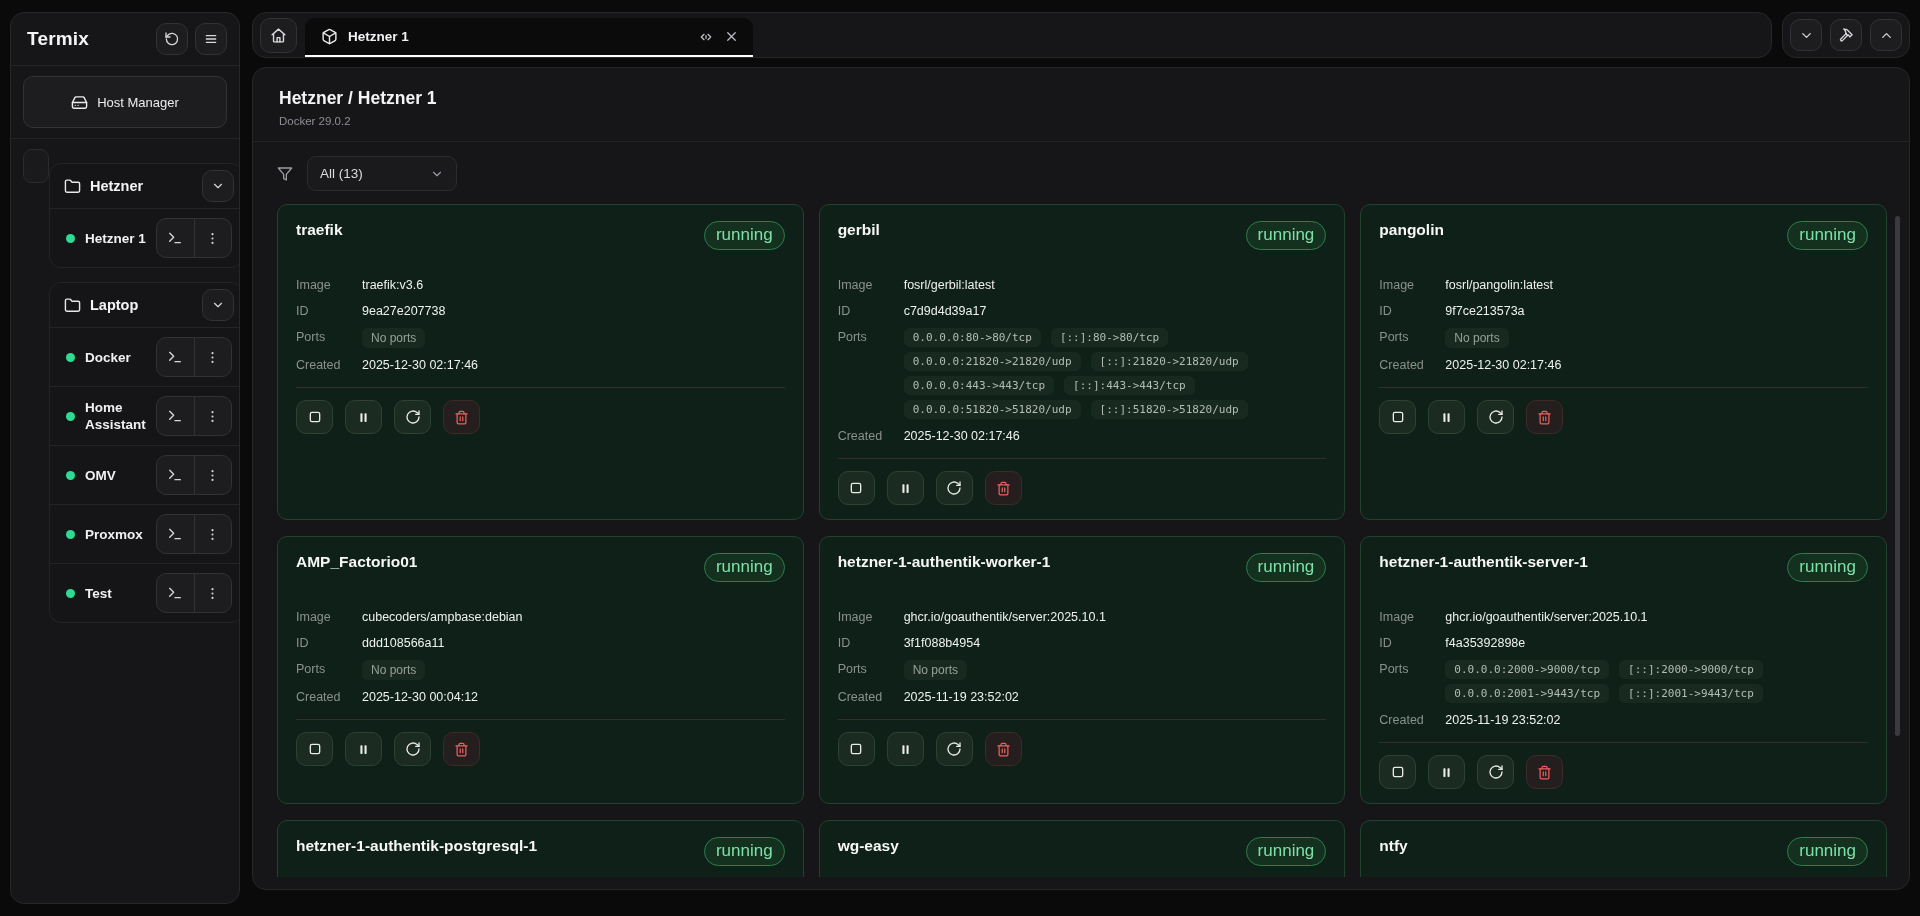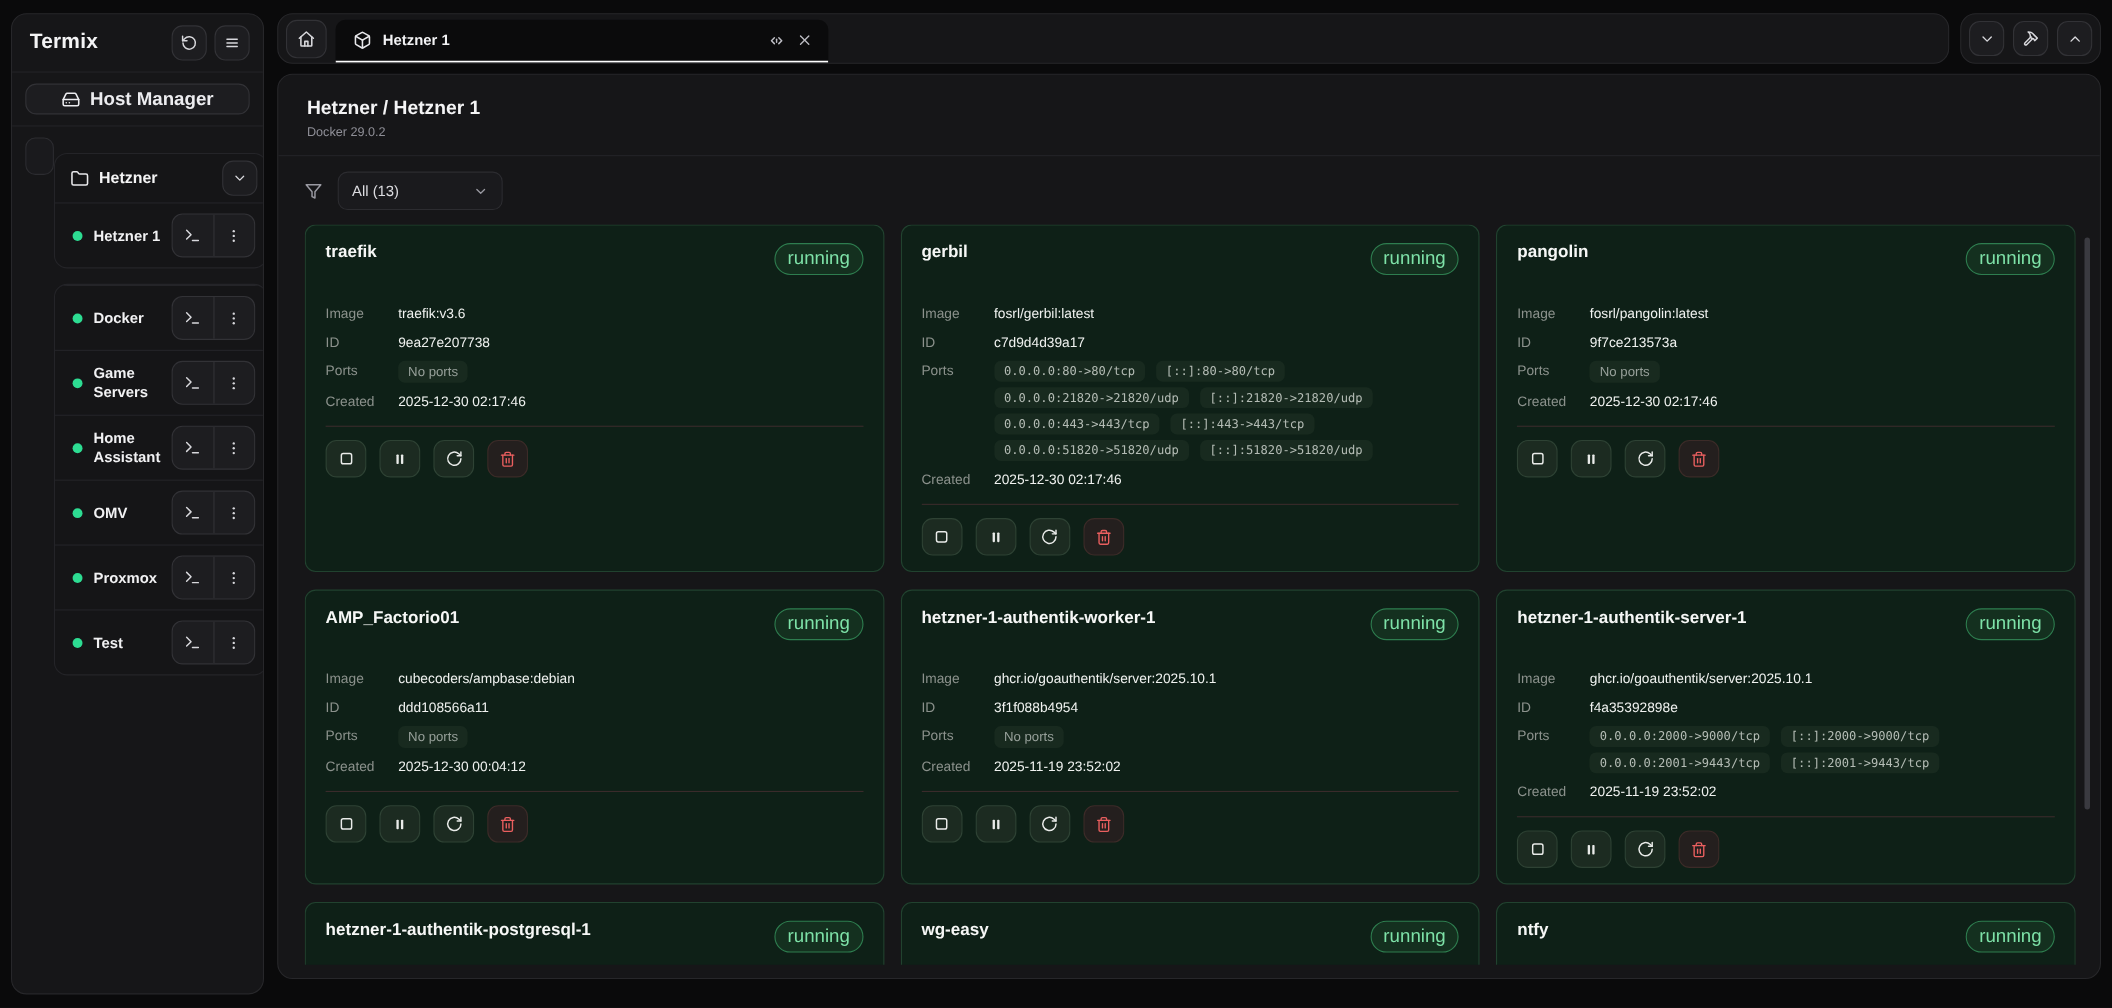--- a/index.html
+++ b/index.html
@@ -17,21 +17,21 @@
   button { font-family:inherit; cursor:pointer; }
 
   
   .sidebar { width:230px; flex:none; display:flex; flex-direction:column; overflow:hidden; }
   .sb-header { display:flex; align-items:center; justify-content:space-between; padding:10px 12px 10px 16px; border-bottom:1px solid #232327; }
   .sb-title { font-size:19px; font-weight:800; letter-spacing:.2px; }
   .sb-header-btns { display:flex; gap:7px; }
   .btn { display:flex; align-items:center; justify-content:center; background:#1d1d20; border:1px solid #323236; border-radius:10px; color:#d8d8dc; }
   .btn.sq { width:32px; height:32px; }
   .sb-hm-wrap { padding:10px 12px; border-bottom:1px solid #232327; }
-  .hm-btn { width:100%; height:28px; gap:9px; font-size:17px; font-weight:700; color:#ececef; }
+  .hm-btn { width:100%; height:52px; gap:9px; font-size:13px; font-weight:400; color:#ececef; }
   .sb-body { flex:1; display:flex; flex-direction:row; padding:10px 12px 0; overflow:hidden; }
   .sb-search { width:100%; height:34px; background:#1a1a1d; border:1px solid #2c2c30; border-radius:9px; color:#e4e4e7; font-size:13px; padding:0 12px; outline:none; font-family:inherit; }
   .sb-search::placeholder { color:#84848c; }
   .groups { margin-top:14px; display:flex; flex-direction:column; gap:14px; }
   .group { border:1px solid #242428; border-radius:12px; overflow:hidden; background:#151517; }
   .group-header { display:flex; align-items:center; gap:9px; padding:6px 8px 6px 14px; min-height:43px; }
   .group-header .gname { font-size:14.5px; font-weight:700; flex:1; }
   .group-header .icon { color:#e8e8eb; }
   .group-hosts .host-row { border-top:1px solid #242428; display:flex; align-items:center; gap:10px; padding:8px 10px 8px 16px; min-height:59px; }
   .dot { width:9px; height:9px; border-radius:50%; background:#2ddc92; flex:none; }
@@ -167,20 +167,35 @@
                       <circle cx="12" cy="19" r="1.7"></circle>
                     </svg>
                   </span>
       </button>
     </div>
   </div>
 </div>
   </section>
 
   <section class="group">
+    <div class="group-header">
+      <span class="icon">
+              <svg width="17" height="17" viewBox="0 0 24 24" fill="none" stroke="currentColor" stroke-width="2" stroke-linecap="round" stroke-linejoin="round">
+                <path d="M20 20a2 2 0 0 0 2-2V8a2 2 0 0 0-2-2h-7.9a2 2 0 0 1-1.69-.9L9.6 3.9A2 2 0 0 0 7.93 3H4a2 2 0 0 0-2 2v13a2 2 0 0 0 2 2Z"></path>
+              </svg>
+            </span>
+      <span class="gname">Laptop</span>
+      <button class="btn sq">
+        <span>
+                <svg width="14" height="14" viewBox="0 0 24 24" fill="none" stroke="currentColor" stroke-width="2" stroke-linecap="round" stroke-linejoin="round">
+                  <polyline points="6 9 12 15 18 9"></polyline>
+                </svg>
+              </span>
+      </button>
+    </div>
     <div class="group-hosts">
 
   <div class="host-row">
     <span class="dot"></span>
     <span class="host-name">Docker</span>
     <div class="seg">
       <button class="seg-btn">
         <span>
                     <svg width="16" height="16" viewBox="0 0 24 24" fill="none" stroke="currentColor" stroke-width="2" stroke-linecap="round" stroke-linejoin="round">
                       <polyline points="4 17 10 11 4 5"></polyline>
@@ -193,43 +208,20 @@
                     <svg width="15" height="15" viewBox="0 0 24 24" fill="currentColor">
                       <circle cx="12" cy="5" r="1.7"></circle>
                       <circle cx="12" cy="12" r="1.7"></circle>
                       <circle cx="12" cy="19" r="1.7"></circle>
                     </svg>
                   </span>
       </button>
     </div>
   </div>
 
-  <div class="host-row">
-    <span class="dot"></span>
-    <span class="host-name">Game Servers</span>
-    <div class="seg">
-      <button class="seg-btn">
-        <span>
-                    <svg width="16" height="16" viewBox="0 0 24 24" fill="none" stroke="currentColor" stroke-width="2" stroke-linecap="round" stroke-linejoin="round">
-                      <polyline points="4 17 10 11 4 5"></polyline>
-                      <line x1="12" y1="19" x2="20" y2="19"></line>
-                    </svg>
-                  </span>
-      </button>
-      <button class="seg-btn">
-        <span>
-                    <svg width="15" height="15" viewBox="0 0 24 24" fill="currentColor">
-                      <circle cx="12" cy="5" r="1.7"></circle>
-                      <circle cx="12" cy="12" r="1.7"></circle>
-                      <circle cx="12" cy="19" r="1.7"></circle>
-                    </svg>
-                  </span>
-      </button>
-    </div>
-  </div>
 
   <div class="host-row">
     <span class="dot"></span>
     <span class="host-name">Home Assistant</span>
     <div class="seg">
       <button class="seg-btn">
         <span>
                     <svg width="16" height="16" viewBox="0 0 24 24" fill="none" stroke="currentColor" stroke-width="2" stroke-linecap="round" stroke-linejoin="round">
                       <polyline points="4 17 10 11 4 5"></polyline>
                       <line x1="12" y1="19" x2="20" y2="19"></line>

